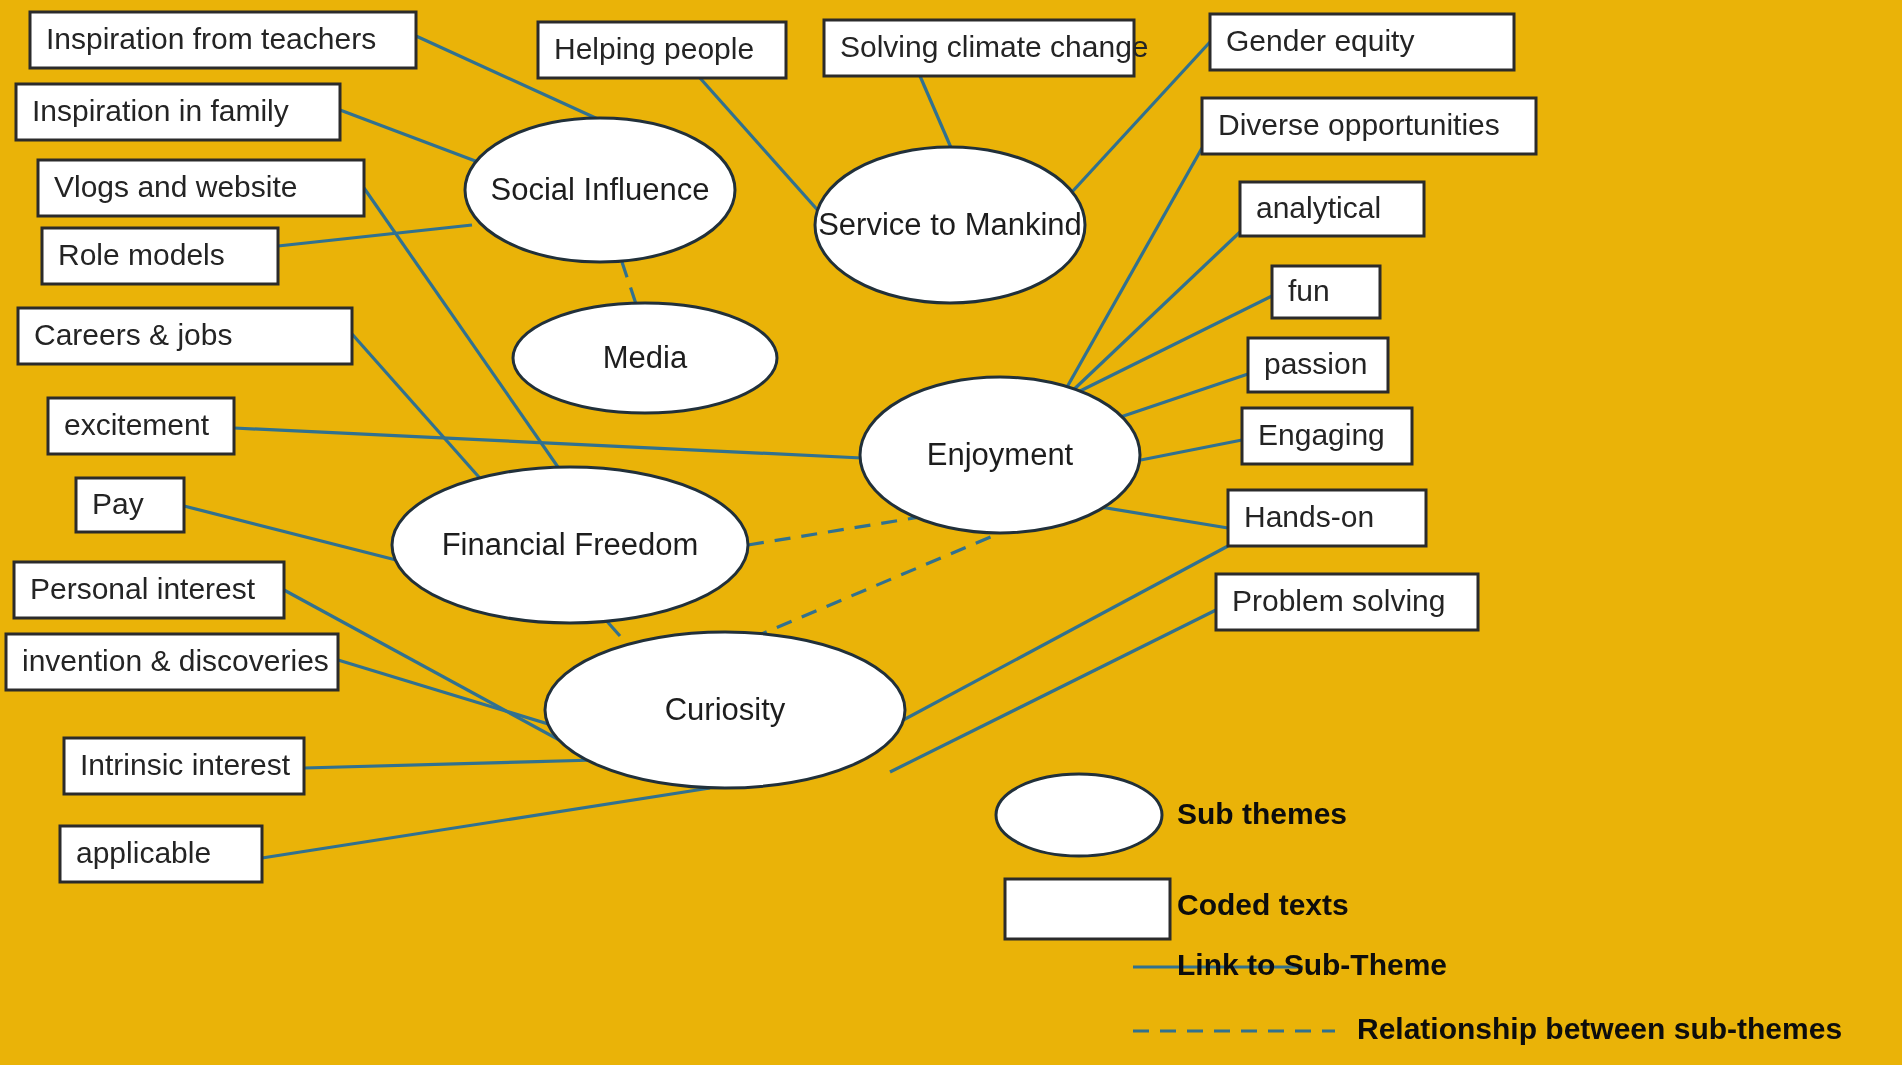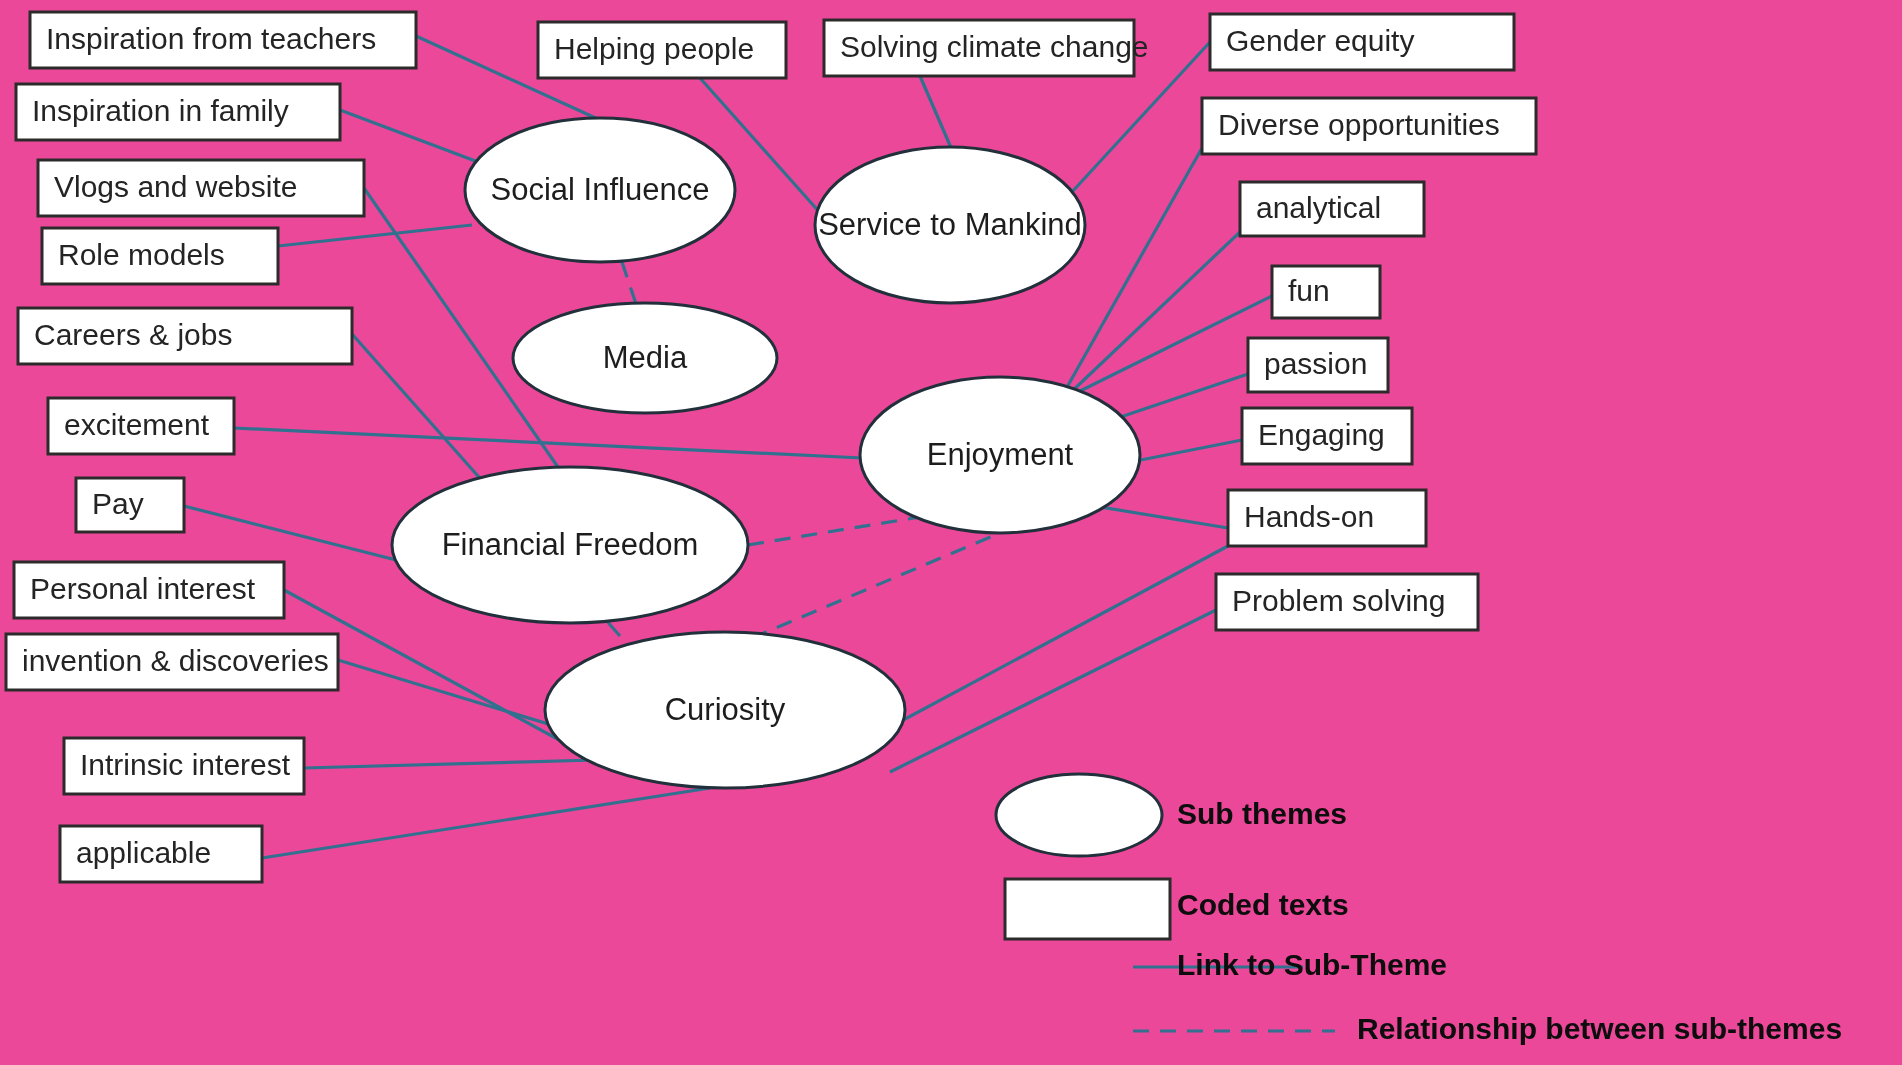--- a/index.html
+++ b/index.html
@@ -7,21 +7,21 @@
     padding: 0;
     background: #ffffff;
   }
   body {
     font-family: "Liberation Sans", sans-serif;
   }
   #canvas-wrap {
     position: relative;
     width: 1902px;
     height: 1065px;
-    background: #ec4899;
+    background: #eab308;
     overflow: hidden;
   }
   svg#diagram {
     display: block;
     width: 1902px;
     height: 1065px;
   }
   .link-line {
     stroke: #31718f;
     stroke-width: 3.2;

